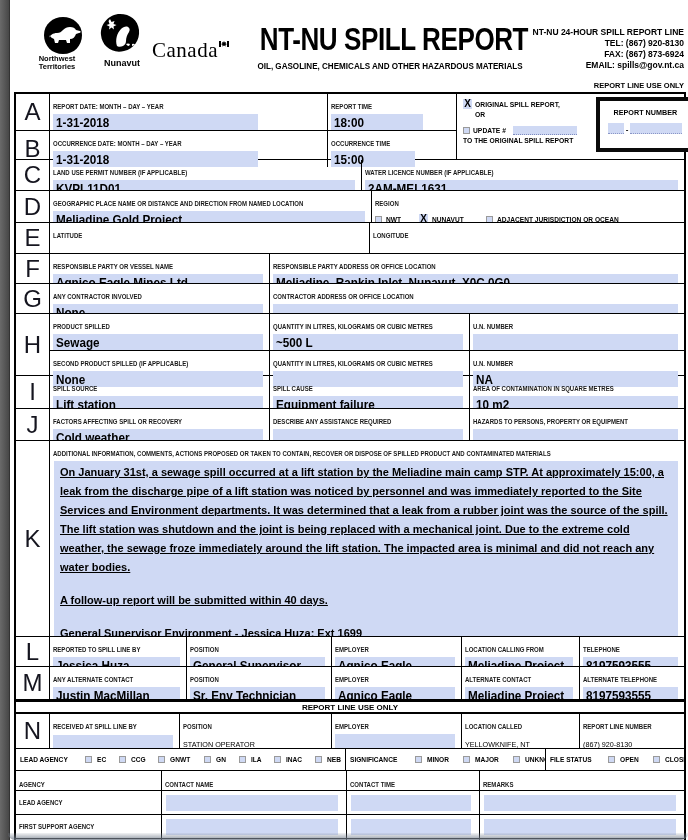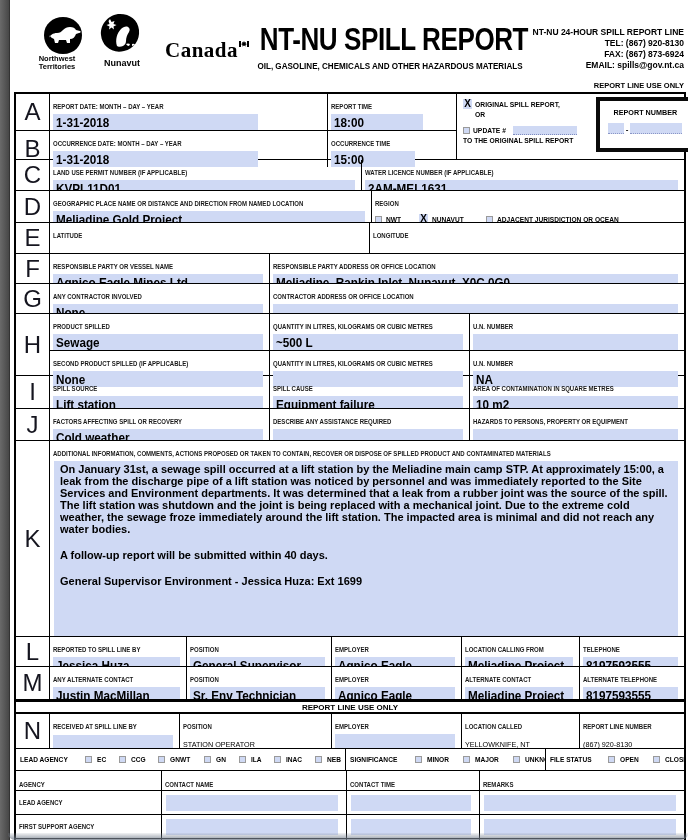--- a/index.html
+++ b/index.html
@@ -14,22 +14,22 @@
   .page { position:absolute; left:10px; top:0; width:678px; height:840px; background:#fff; }
 
   
   .hdr { position:relative; height:92px; }
   .nwt-logo { position:absolute; left:30px; top:16px; }
   .nwt-caption { position:absolute; left:6px; top:55px; width:82px; text-align:center;
     font-size:7.5px; font-weight:700; line-height:7.5px; }
   .nu-logo { position:absolute; left:88px; top:13px; }
   .nu-caption { position:absolute; left:84px; top:58px; width:56px; text-align:center;
     font-size:9px; font-weight:700; }
-  .canada-mark { position:absolute; left:155px; top:38px;
-    font-family:"Liberation Serif", serif; font-size:21px; letter-spacing:0.5px;font-weight:bold; }
+  .canada-mark { position:absolute; left:142px; top:38px;
+    font-family:"Liberation Serif", serif; font-size:21px; letter-spacing:0.5px; }
   .canada-mark .flag { position:relative; top:-10px; left:1px; }
   .title-block { position:absolute; left:225px; top:22px; width:310px; text-align:center; }
   .main-title { font-size:31px; font-weight:700; white-space:nowrap; letter-spacing:-0.5px;
     transform:scaleX(0.84); transform-origin:50% 0; }
   .sub-title { margin-top:3px; font-size:8.5px; font-weight:700; white-space:nowrap;
     transform:scaleX(0.95); transform-origin:50% 0; }
   .hotline { position:absolute; right:4px; top:27px; text-align:right; font-size:8.5px;
     font-weight:700; line-height:11px; }
   .rluo-top { position:absolute; right:4px; top:81px; font-size:7.5px; font-weight:700; }
 
@@ -79,21 +79,21 @@
   .cfld { flex:none; width:52px; height:14px; line-height:14px; margin:18px; }
   .cfill { flex:1; height:14px; margin:0; }
 
   
   .hblock { flex:1; display:flex; flex-direction:column; }
   .hsub { display:flex; flex:1; }
   .hsub.first { border-bottom:1px solid #000; }
 
   
   .k-body { background:#cfd9f4; margin:1px 6px 0 1px; padding:2px 6px; height:176px; }
-  .k-p { font-size:11px; font-weight:700; line-height:12px; }
+  .k-p { font-size:11px; font-weight:700; line-height:19px;text-decoration:underline; }
   .k-gap { margin-top:14px; }
 
   .m-loc2 { position:absolute; left:4px; bottom:1px; font-size:6.5px; font-weight:700; color:#a0a8c4; z-index:1; }
   .fld.z { position:relative; z-index:2; }
 
   
   .bar { height:14px; border-top:2px solid #000; border-bottom:2px solid #000; display:flex;
     align-items:center; justify-content:center; font-size:8px; font-weight:700; }
 
   .nval { display:block; font-size:8px; margin-top:7px; white-space:nowrap; transform:scaleX(0.9); transform-origin:0 0; }

